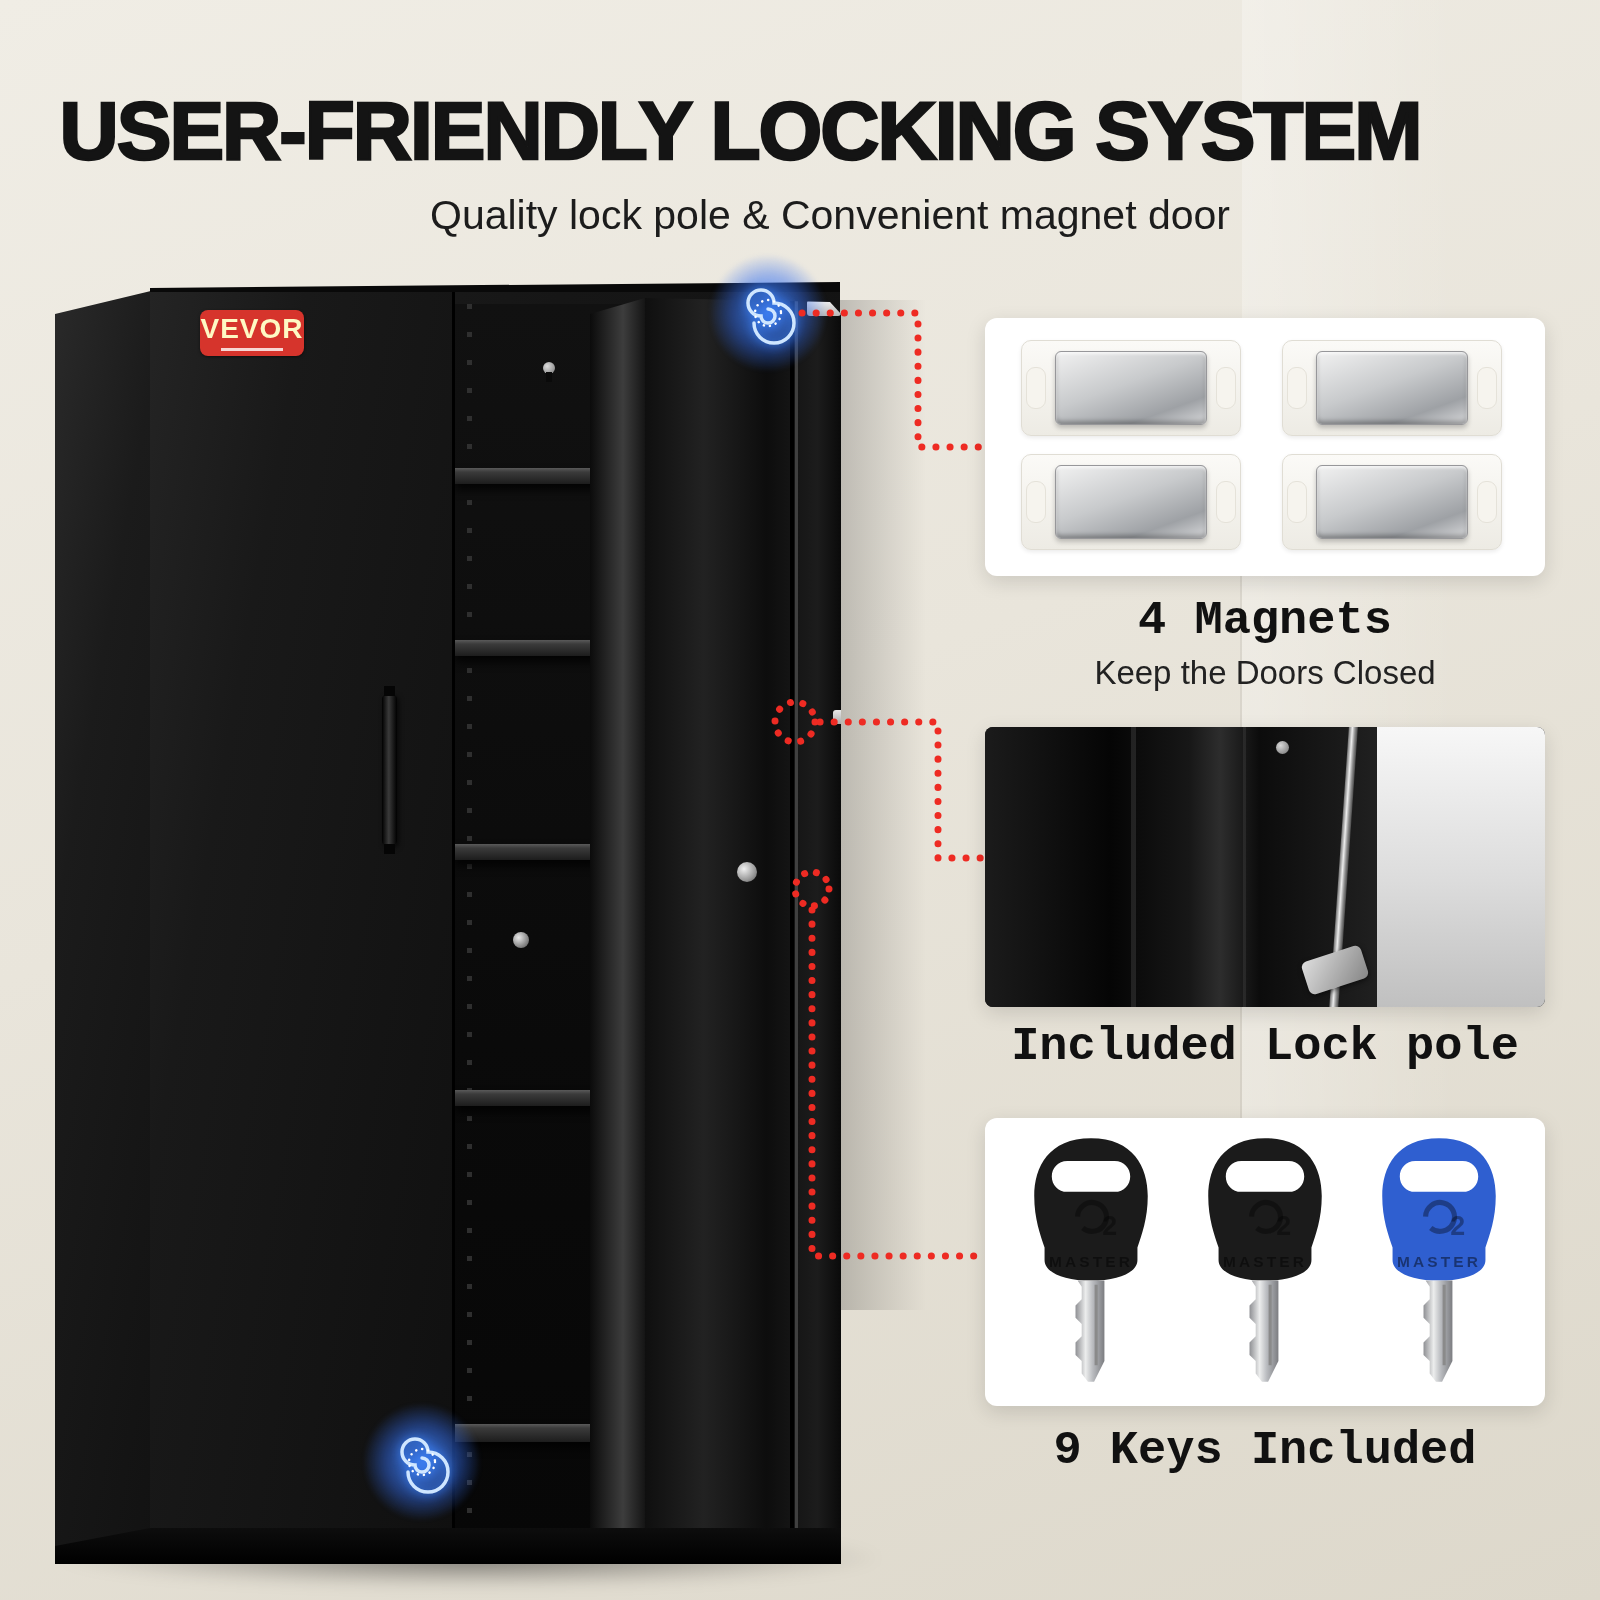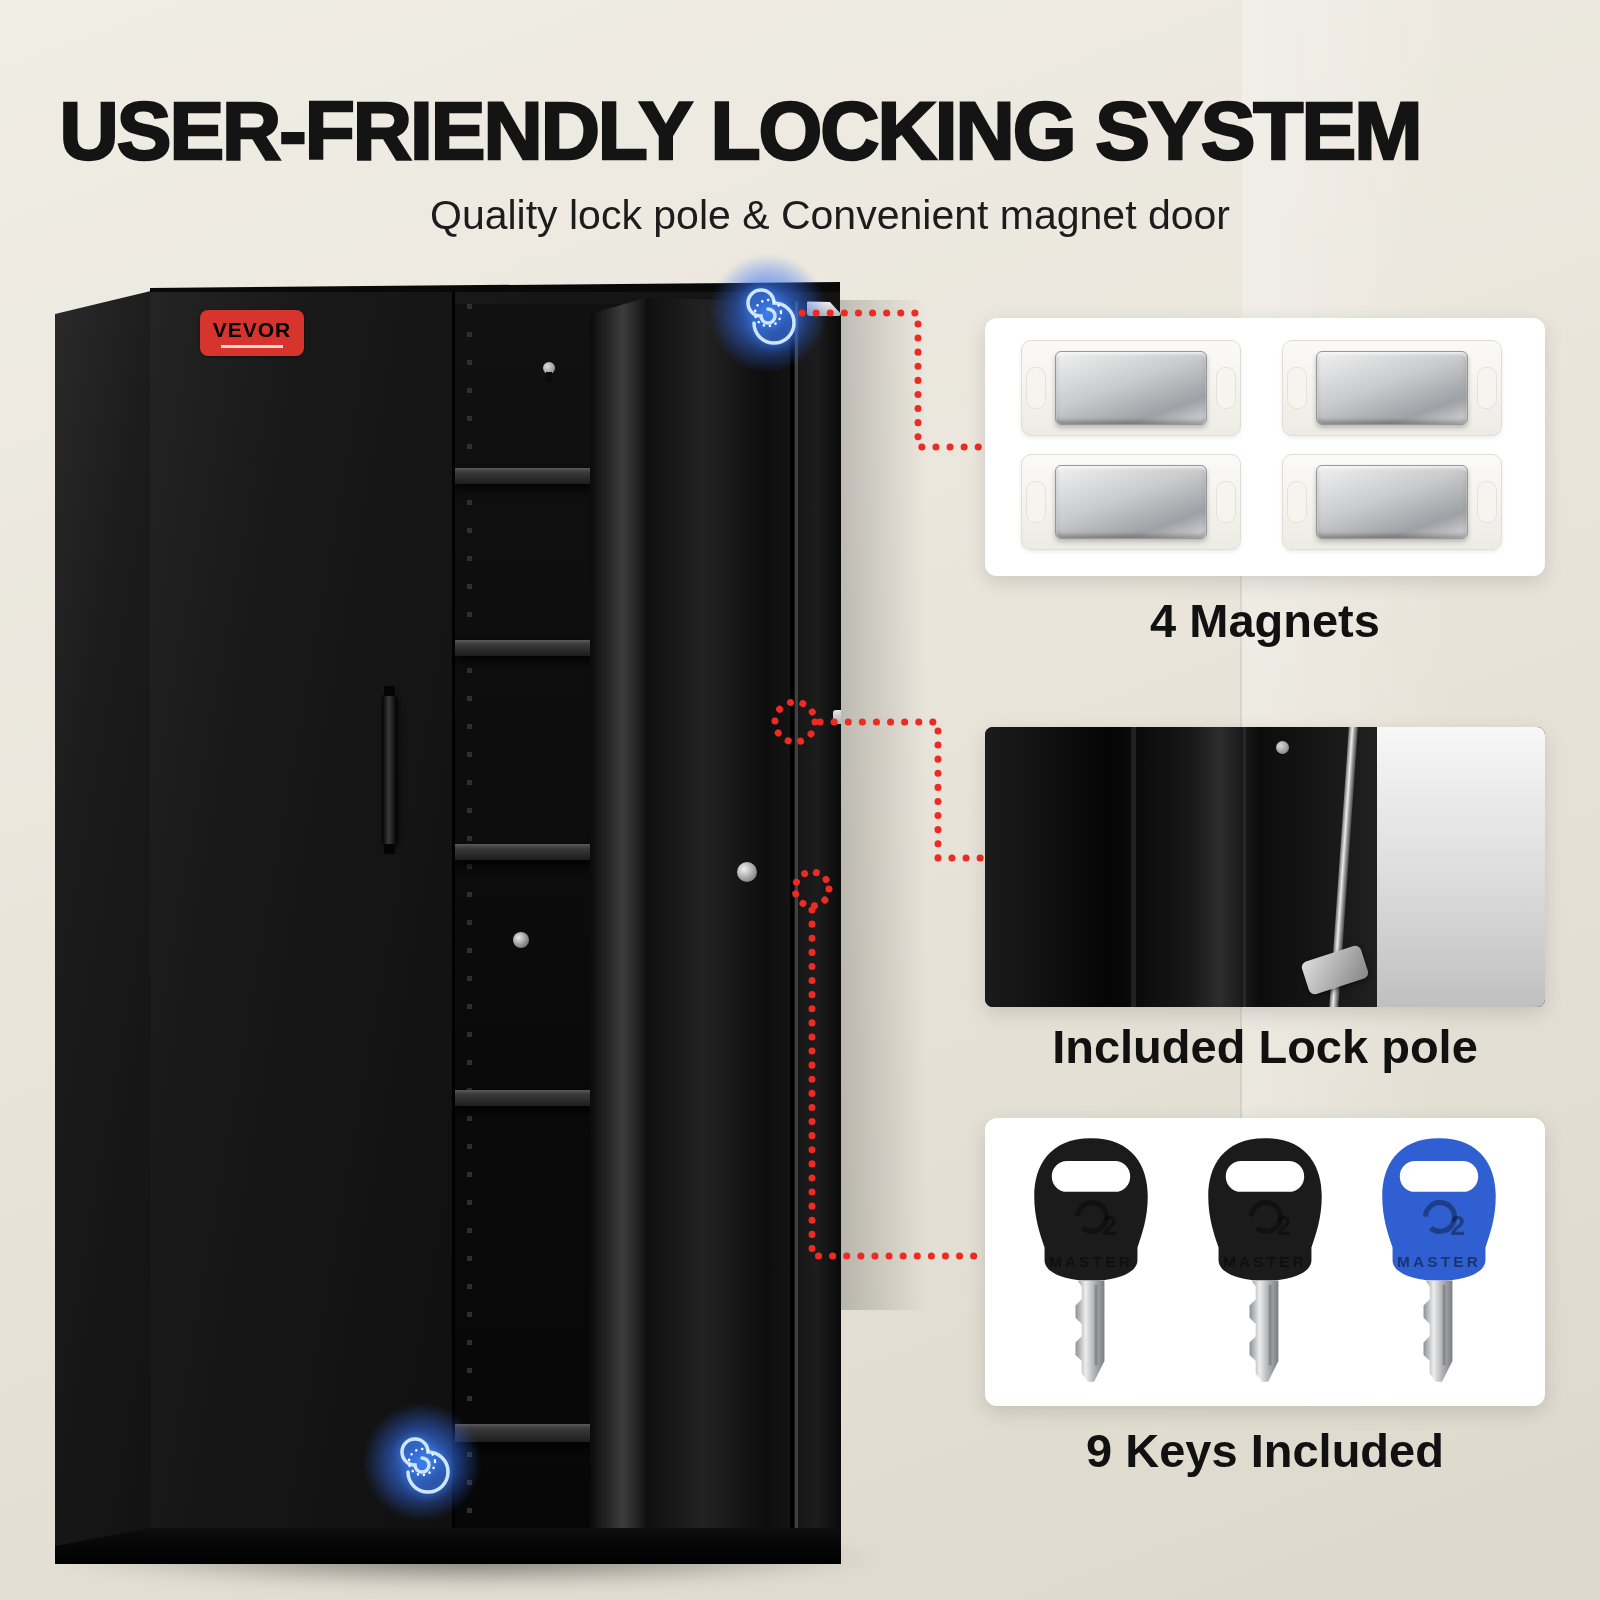--- a/index.html
+++ b/index.html
@@ -42,21 +42,21 @@
   .cab-base{position:absolute;left:0px;top:1250px;width:786px;height:36px;
     clip-path:polygon(0 18px,95px 0,786px 0,786px 36px,0 36px);
     background:linear-gradient(180deg,#0d0d0d,#000);}
 
   .door-left{position:absolute;left:0;top:0;width:302px;height:1258px;
     background:linear-gradient(100deg,#242424 0%,#191919 30%,#101010 100%);
     border-right:3px solid #000;}
   .vevor-badge{position:absolute;left:50px;top:18px;width:104px;height:46px;background:#d6342c;
     border-radius:8px;display:flex;flex-direction:column;align-items:center;justify-content:center;
     box-shadow:0 1px 3px rgba(0,0,0,.5);}
-  .vevor-badge .logo-text{color:#000000;font-weight:bold;font-size:21px;letter-spacing:1px;line-height:1;}
+  .vevor-badge .logo-text{color:#fef9c3;font-weight:bold;font-size:28px;letter-spacing:1px;line-height:1;}
   .vevor-badge::after{content:"";width:62px;height:3px;background:rgba(255,255,255,.8);margin-top:5px;display:block;}
   .handle{position:absolute;left:232px;top:402px;width:15px;height:152px;border-radius:5px;
     background:linear-gradient(90deg,#000,#3a3a3a 45%,#000);box-shadow:2px 2px 5px rgba(0,0,0,.6);}
   .handle::before,.handle::after{content:"";position:absolute;left:2px;width:11px;height:10px;background:#050505;}
   .handle::before{top:-8px;} .handle::after{bottom:-8px;}
 
   .opening{position:absolute;left:305px;top:12px;width:237px;height:1236px;background:#0a0a0a;overflow:hidden;}
   .opening .back{position:absolute;inset:0;background:linear-gradient(180deg,#111 0%,#0a0a0a 60%,#070707 100%);}
   .perf{position:absolute;top:0;width:5px;height:100%;opacity:.85;
     background:repeating-linear-gradient(180deg,#353535 0 5px,rgba(0,0,0,0) 5px 28px);}
@@ -134,21 +134,21 @@
 
   .panel-keys{top:1118px;height:288px;}
   .keys-row{display:flex;justify-content:center;gap:14px;padding-top:14px;}
   .key{width:160px;height:258px;}
   .engrave{font-family:"Liberation Sans",sans-serif;font-size:15px;font-weight:bold;letter-spacing:3px;
     fill:#000;fill-opacity:.45;}
   .emblem-num{font-family:"Liberation Sans",sans-serif;font-size:26px;font-weight:bold;fill:#000;fill-opacity:.35;}
 
   
   .caption{position:absolute;left:985px;width:560px;text-align:center;color:#111;}
-  .caption .cap-title{font-size:47px;font-weight:bold;line-height:1.15;}
+  .caption .cap-title{font-size:47px;font-weight:bold;line-height:1.15;font-family:Liberation Mono, monospace;}
   .caption .cap-sub{font-size:33px;color:#222;margin-top:6px;}
   .cap-magnets{top:594px;} .cap-lock{top:1020px;} .cap-keys{top:1424px;}
 </style>
 </head>
 <body>
 
 <div id="stage">
 
   <svg width="0" height="0" style="position:absolute" aria-hidden="true">
     <defs>
@@ -246,20 +246,21 @@
         <div class="magnet-bar"></div>
       </div>
       <div class="magnet">
         <div class="magnet-base"></div>
         <div class="magnet-bar"></div>
       </div>
     </div>
   </div>
   <div class="caption cap-magnets">
     <div class="cap-title">4 Magnets</div>
+    <div class="cap-sub">Keep the Doors Closed</div>
   </div>
 
   <div class="panel panel-lockpole">
     <div class="lp-door"></div>
     <div class="lp-bend1"></div>
     <div class="lp-bend2"></div>
     <div class="lp-wall"></div>
     <div class="lp-rod"></div>
     <div class="lp-cam"></div>
     <div class="lp-screw"></div>

